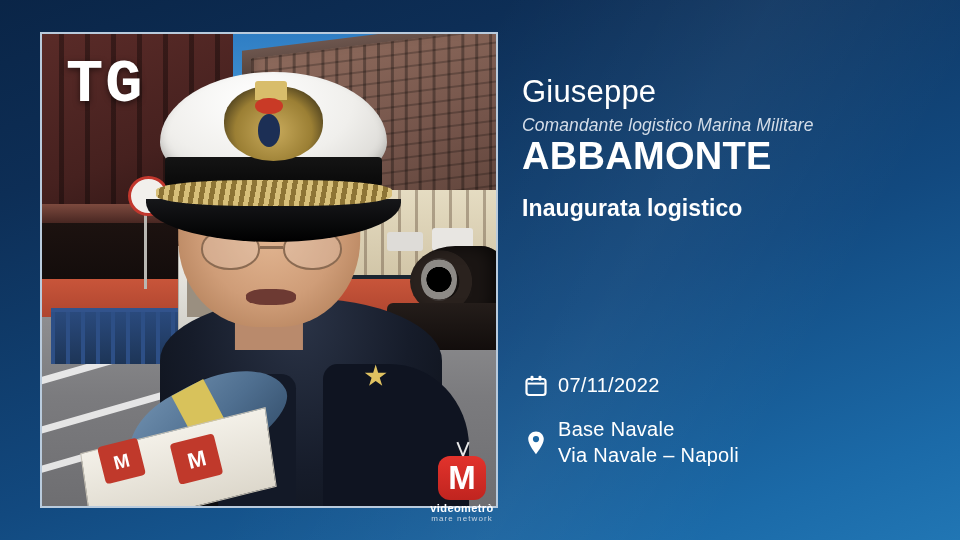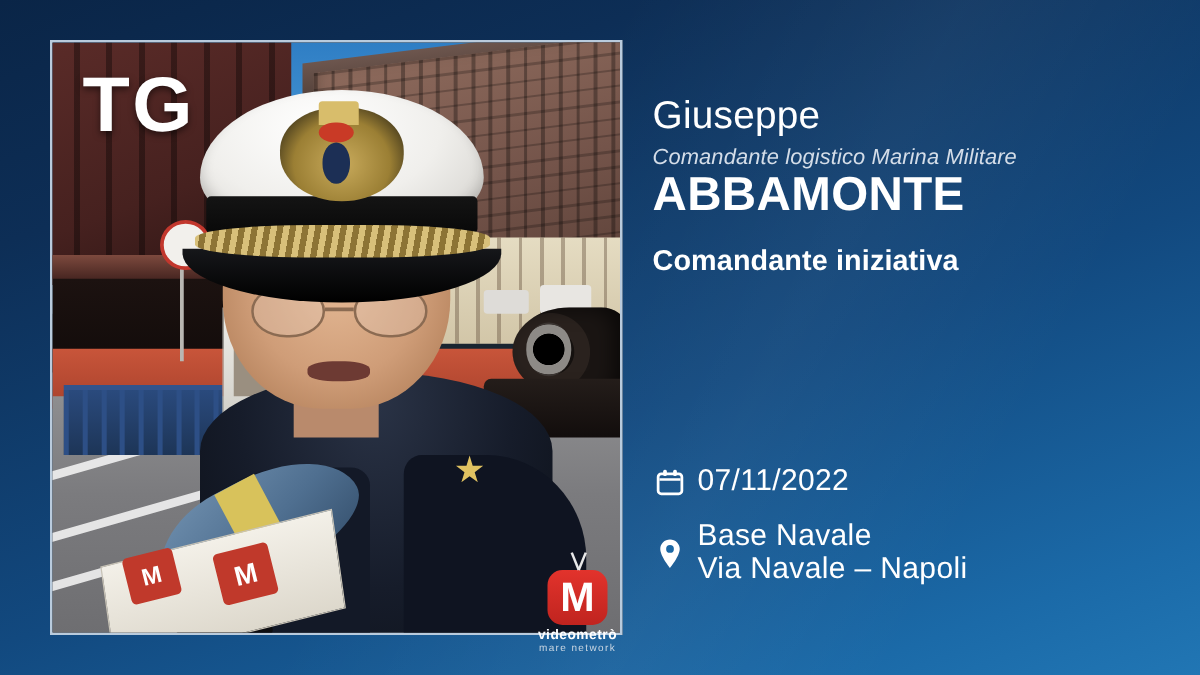--- a/index.html
+++ b/index.html
@@ -249,21 +249,21 @@
   #tg-bug {
     position: absolute;
     left: 24px;
     top: 20px;
     color: #ffffff;
     font-size: 62px;
     font-weight: bold;
     letter-spacing: 2px;
     line-height: 1;
     text-shadow: 0 2px 6px rgba(0,0,0,0.55);
-    font-family: Liberation Sans, sans-serif;
+    font-family: Liberation Mono, monospace;
   }
 
   
   #logo-block {
     position: absolute;
     left: 406px;
     top: 443px;
     width: 112px;
     text-align: center;
   }
@@ -357,21 +357,21 @@
   }
   .meta-row + .meta-row { margin-top: 18px; align-items: center; }
   .meta-icon {
     width: 34px;
     flex: 0 0 34px;
     display: flex;
     justify-content: flex-start;
     padding-top: 2px;
   }
   .meta-text {
-    font-size: 24px;
+    font-size: 20px;
     line-height: 26px;
     letter-spacing: 0.3px;
     color: #ffffff;
   }
   .meta-text .line2 { display: block; }
 </style>
 </head>
 <body>
 
 <div id="stage">
@@ -441,21 +441,21 @@
     <div id="logo-tv">M</div>
     <div id="logo-word">videometrò</div>
     <div id="logo-tagline">mare network</div>
   </div>
 
   <div id="info-col">
     <div id="first-name">Giuseppe</div>
     <div id="role">Comandante logistico Marina Militare</div>
     <div id="last-name">ABBAMONTE</div>
     <div id="headline">
-      <span>Comandante iniziativa</span><br>
+      <span>Inaugurata logistico</span><br>
     </div>
   </div>
 
   <div id="meta-col">
 
     <div class="meta-row">
       <div class="meta-icon">
         <svg width="24" height="24" viewBox="0 0 24 24" aria-hidden="true">
           <rect x="2.5" y="5" width="19" height="16" rx="2.5" ry="2.5" fill="none" stroke="#ffffff" stroke-width="2.2"></rect>
           <rect x="6.5" y="1.8" width="3" height="5" rx="1.3" fill="#ffffff"></rect>

